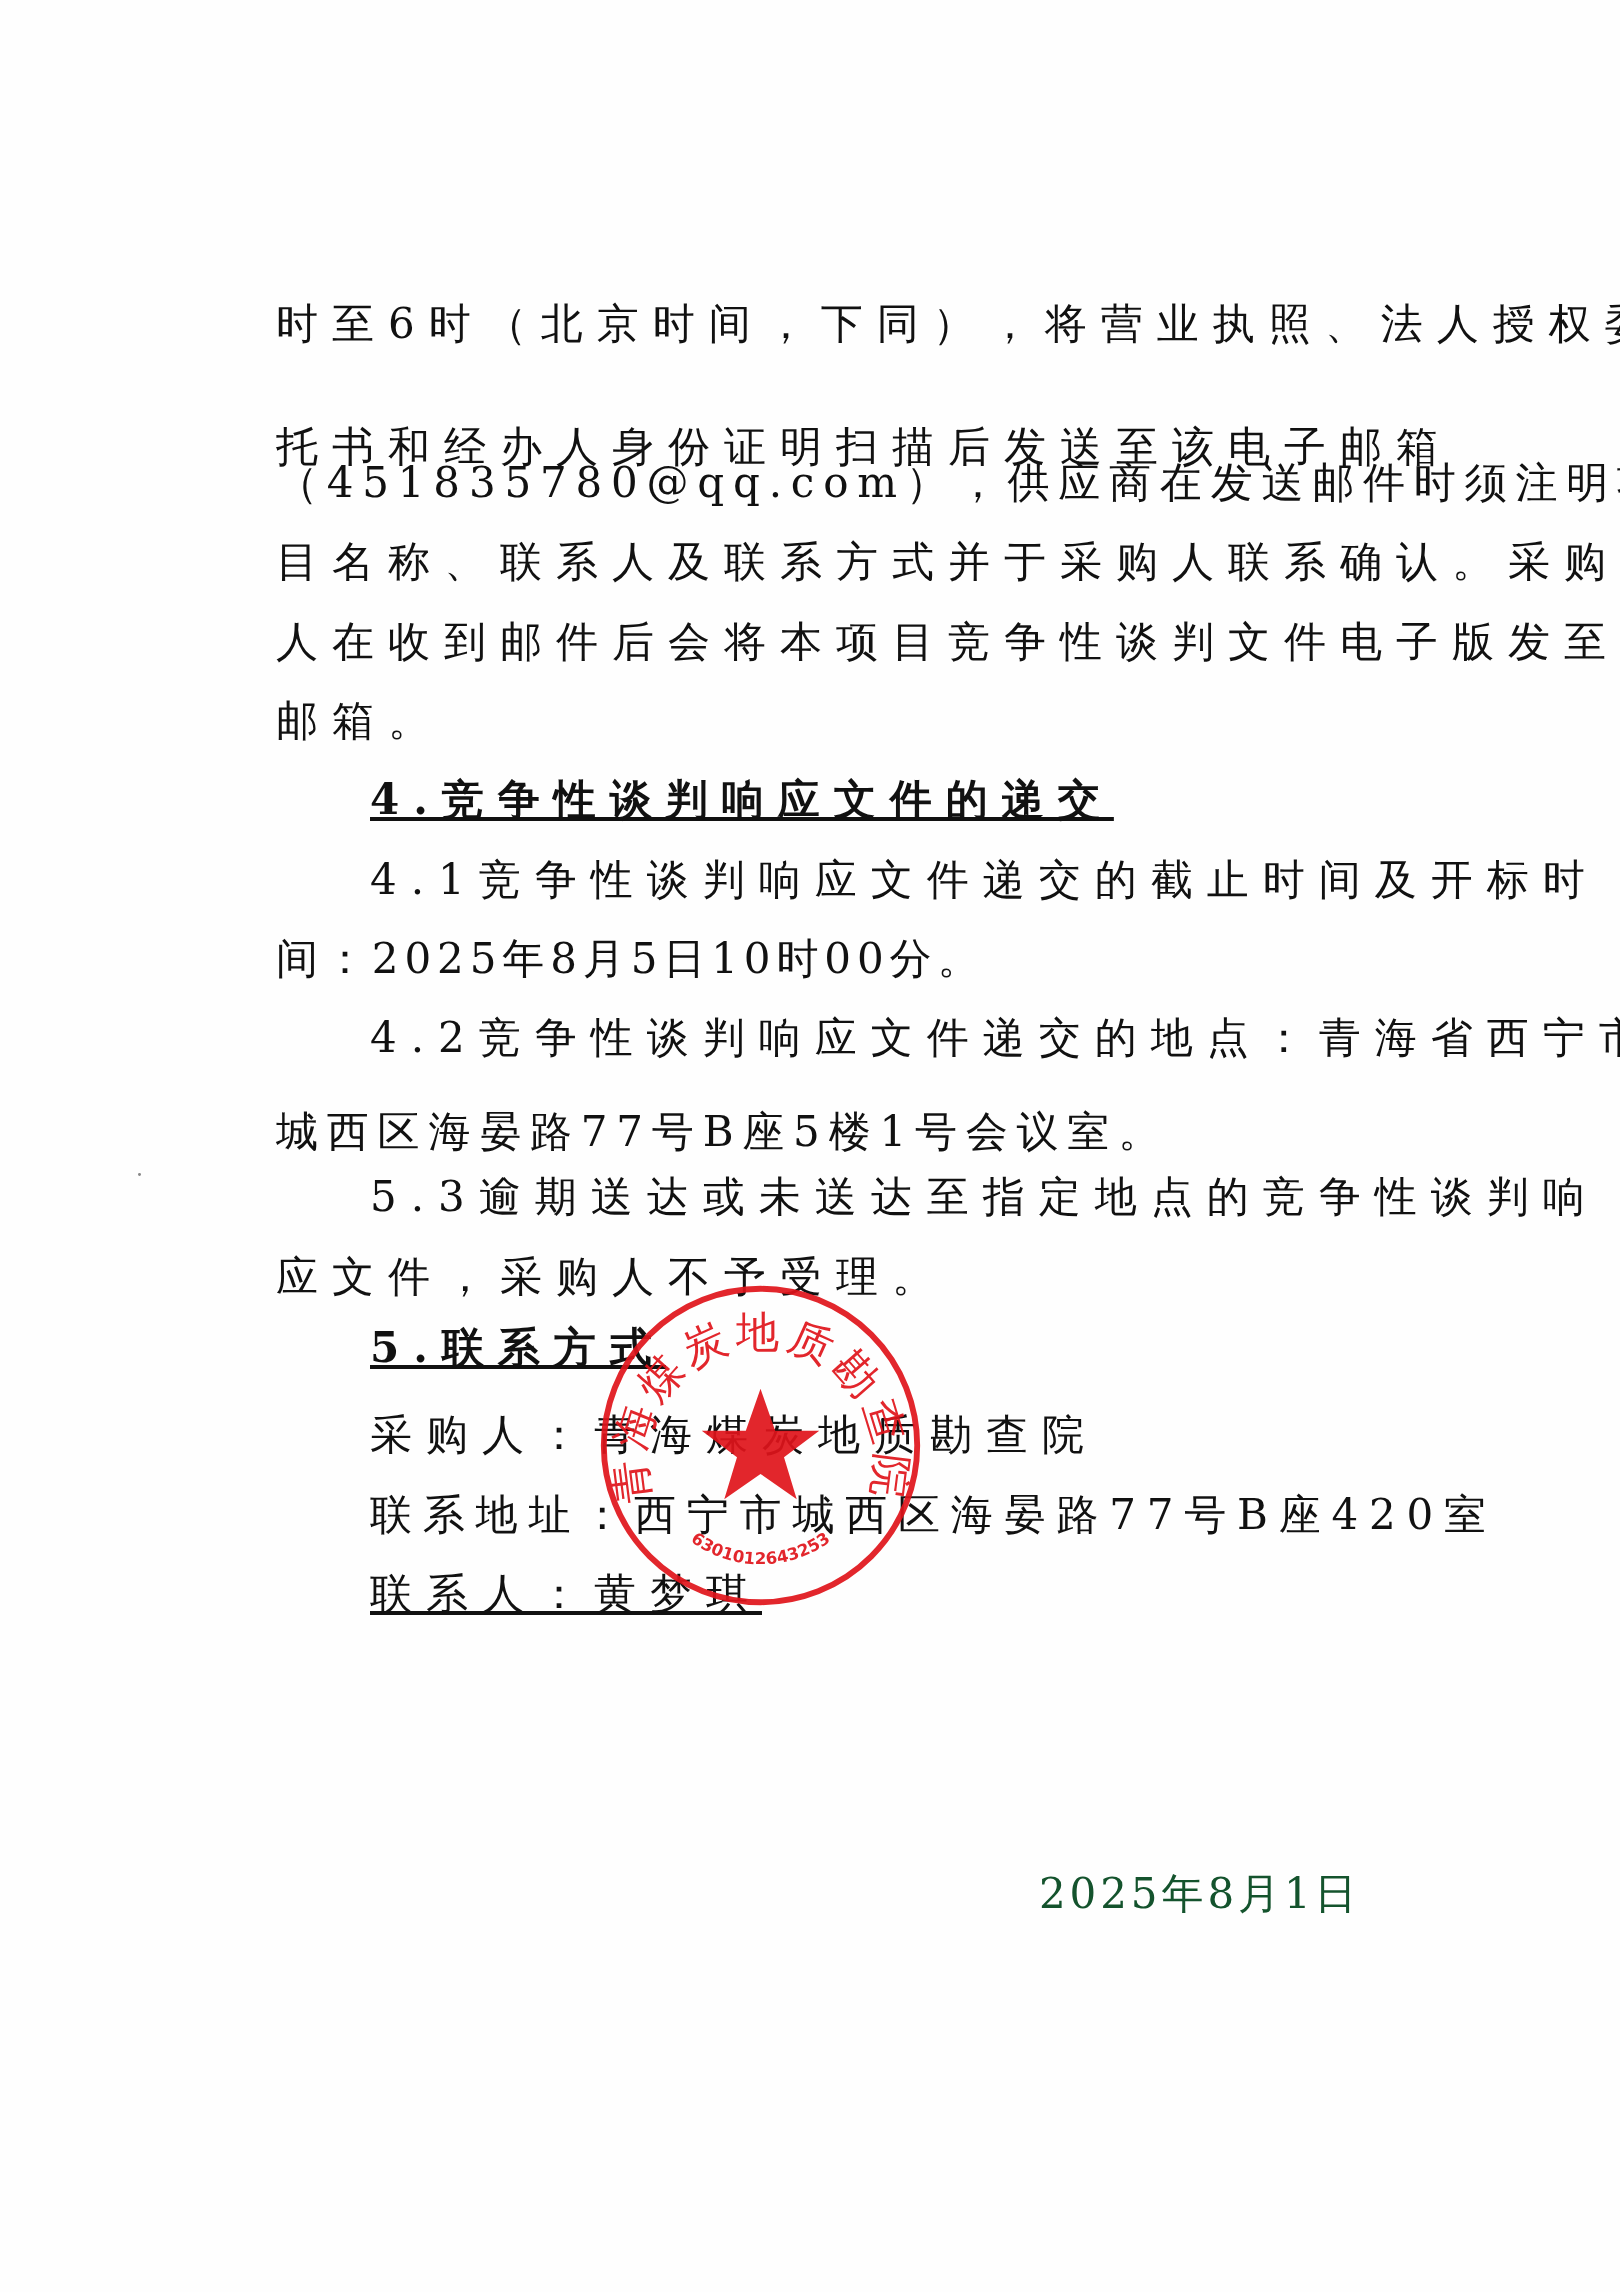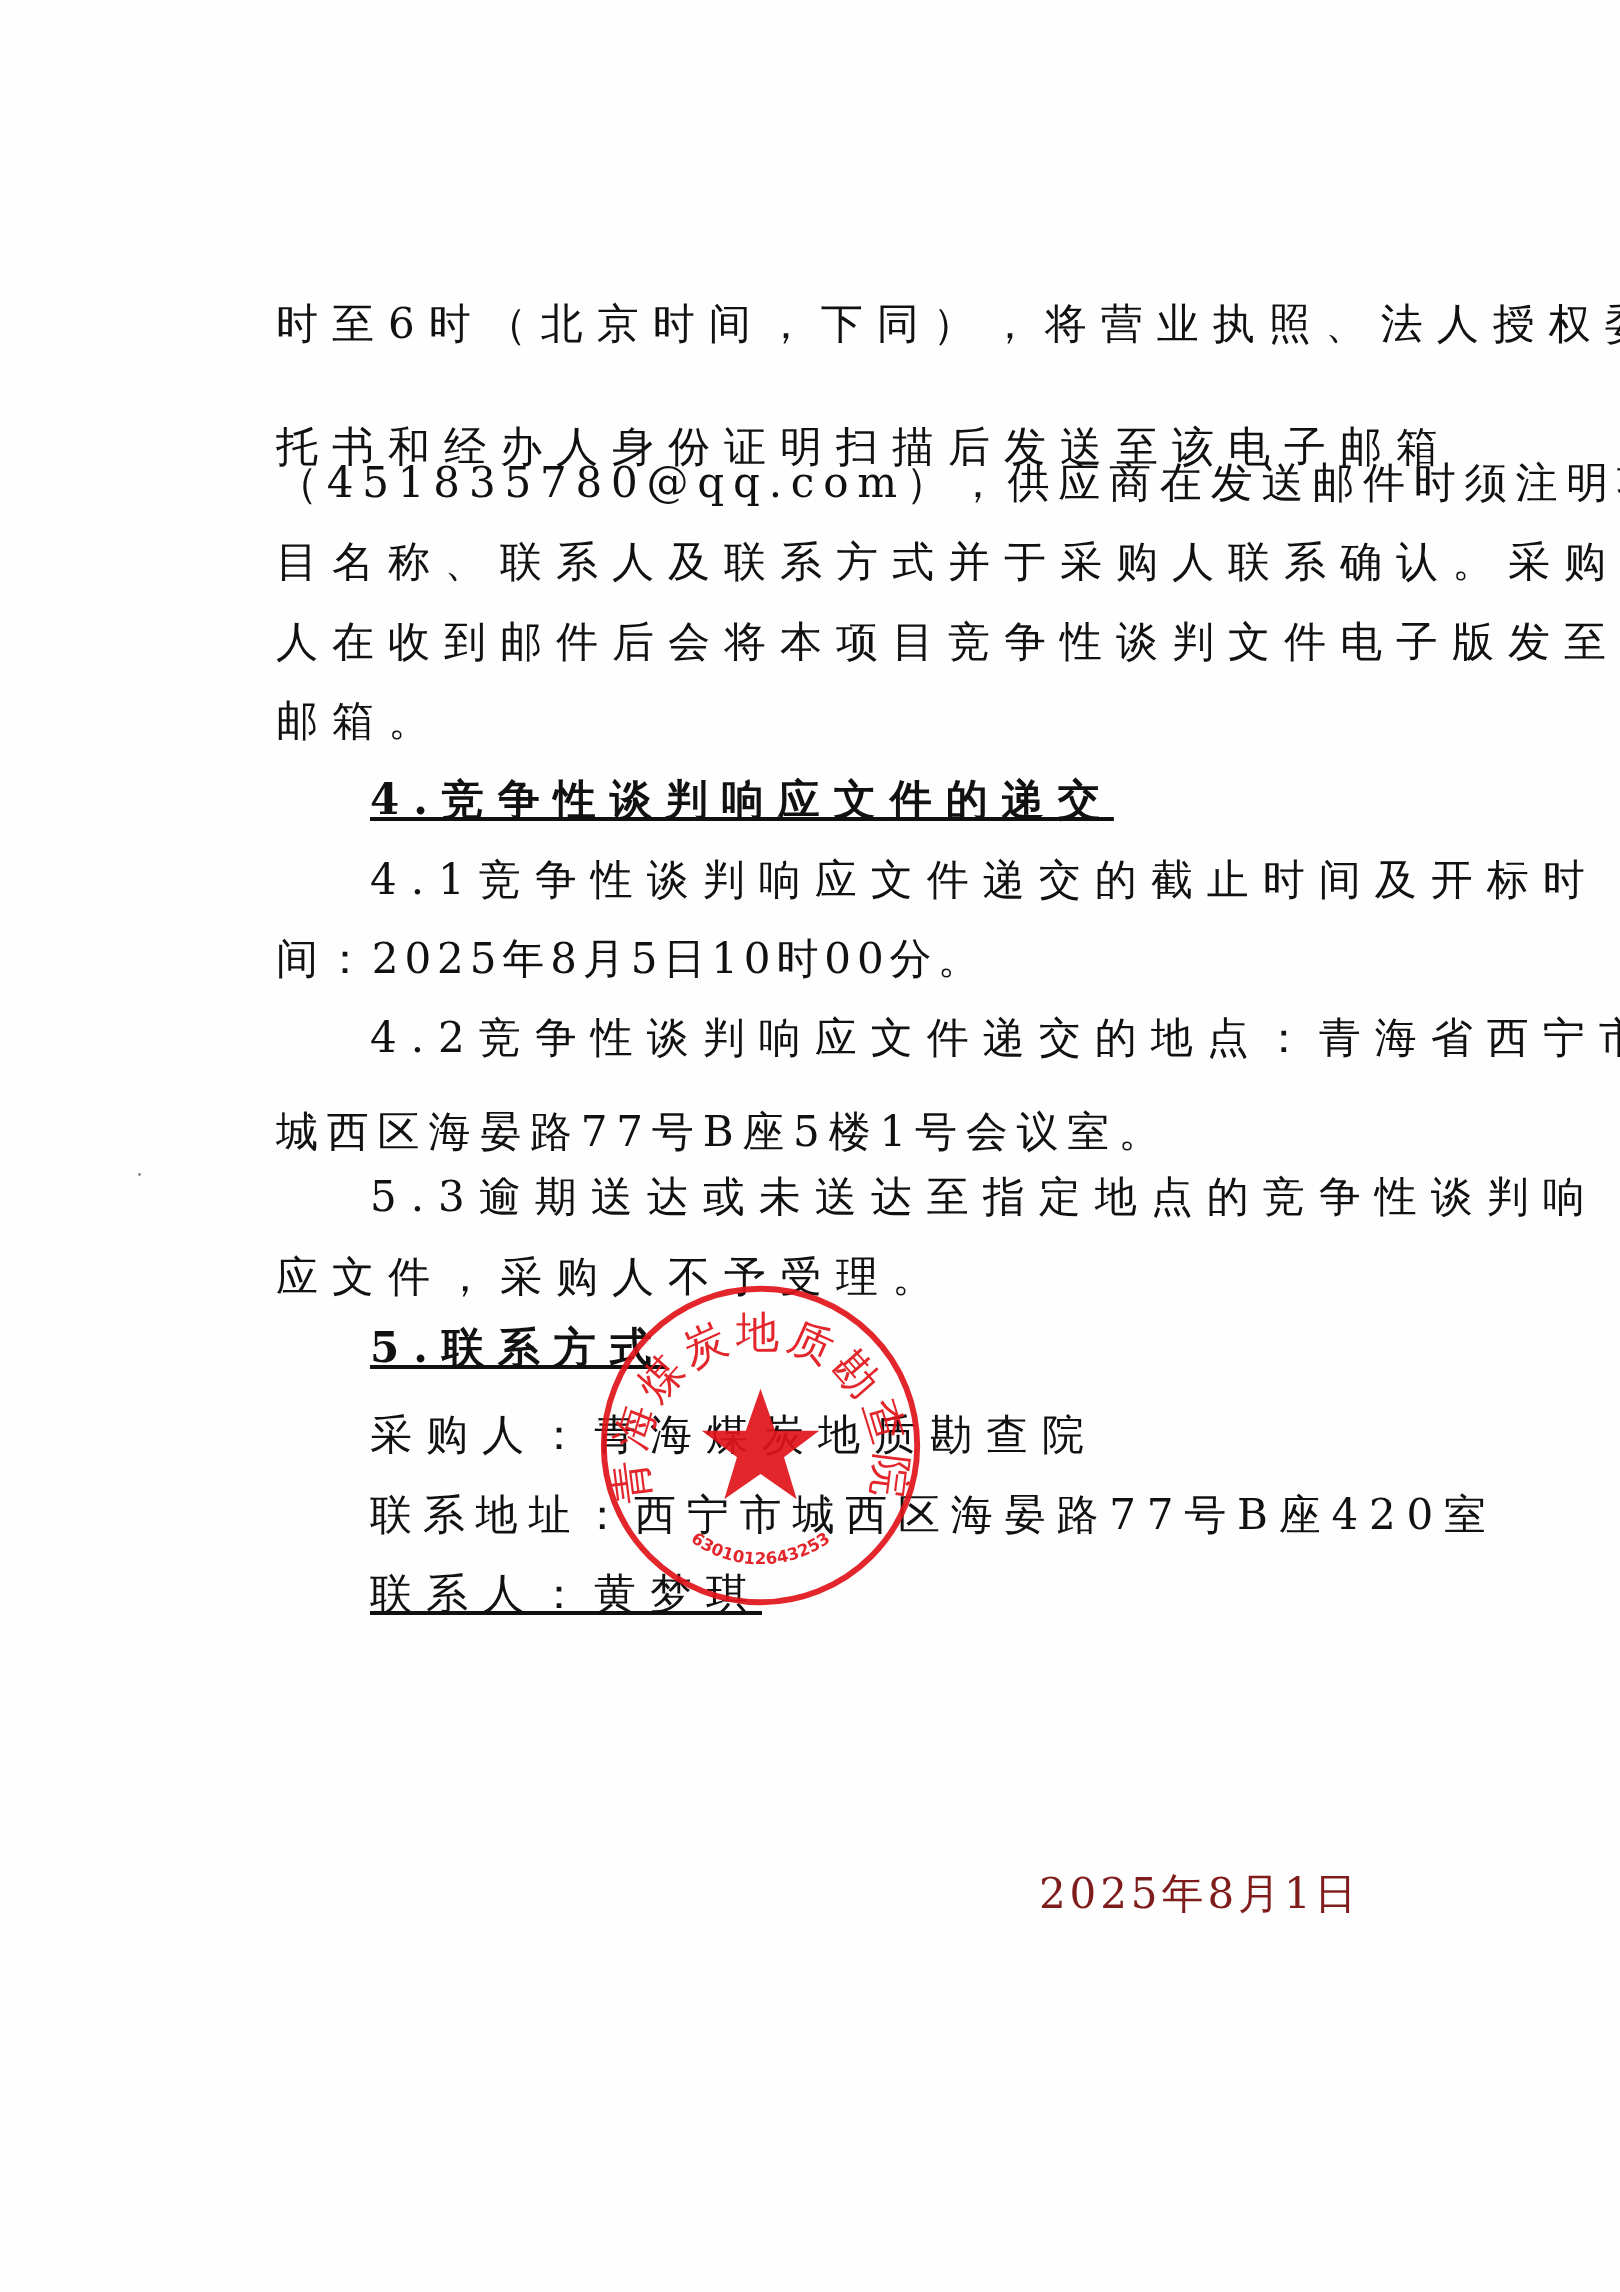--- a/index.html
+++ b/index.html
@@ -32,21 +32,21 @@
   }
   .indent { left: 370px; }
   .heading { font-weight: bold; text-decoration: underline; }
   .date-line {
     position: absolute;
     left: 1039px;
     top: 1868px;
     font-family: "DejaVu Serif", "Liberation Serif", serif;
     font-size: 42px;
     line-height: 51px;
-    color: #7f1d1d;
+    color: #14532d;
     letter-spacing: 3.9px;
     white-space: nowrap;
   }
   .seal {
     position: absolute;
     left: 594px;
     top: 1279px;
     width: 333px;
     height: 333px;
     pointer-events: none;

